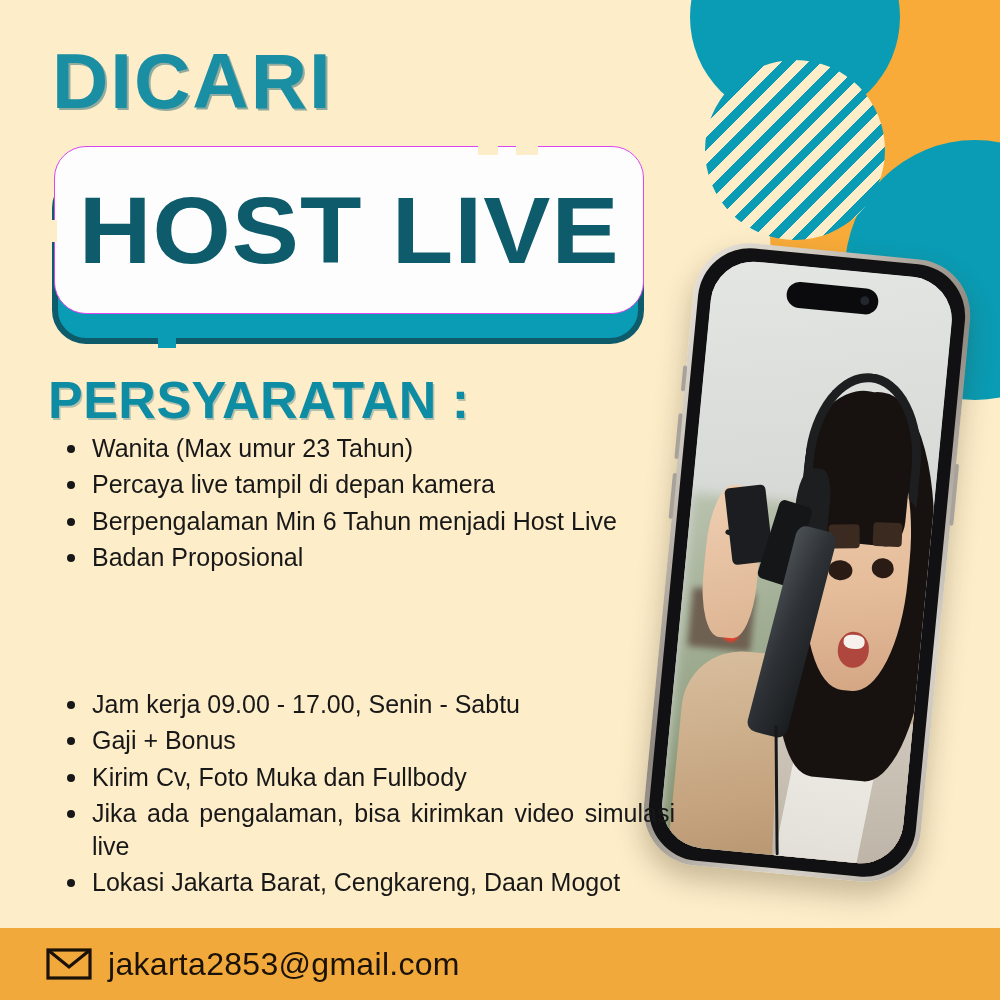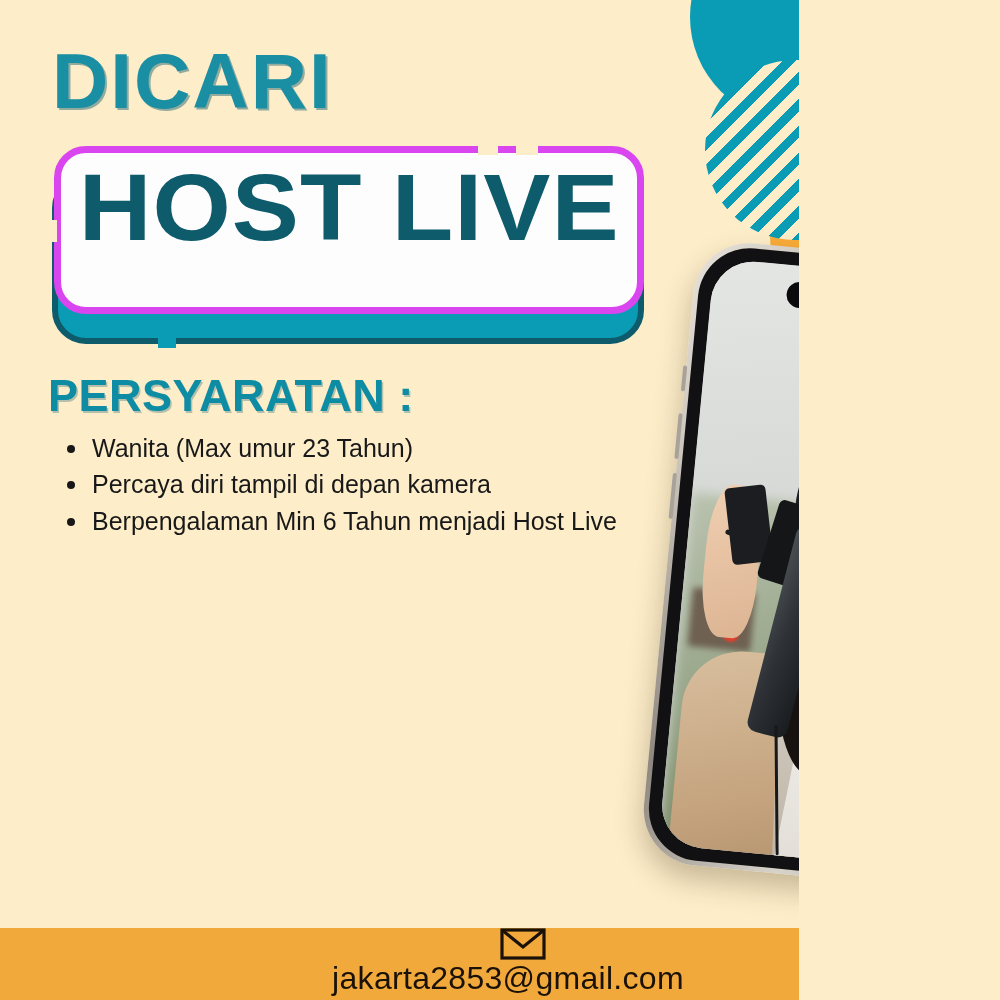--- a/index.html
+++ b/index.html
@@ -9,21 +9,21 @@
   body {
     width: 1000px;
     height: 1000px;
     overflow: hidden;
     font-family: "Liberation Sans", sans-serif;
     background: #fdedc9;
   }
 
   #poster {
     position: relative;
-    width: 799px;
+    width: 1000px;
     height: 1000px;
     background: #fdedc9;
     overflow: hidden;
   }
 
   
   .deco { position: absolute; border-radius: 50%; }
 
   #deco-teal-top {
     width: 210px; height: 210px;
@@ -88,24 +88,25 @@
     background: #0a9cb4;
     border: 6px solid #0d5b6b;
     border-radius: 34px;
     box-sizing: border-box;
   }
   #banner-card {
     position: absolute;
     left: 6px; top: 0px;
     width: 590px; height: 168px;
     background: #fdfdfd;
-    border: 7px solid #d946ef;
+    border: 1px solid #d946ef;
     border-radius: 32px;
     box-sizing: border-box;
     display: flex;
+    align-items: center;
     justify-content: center;
   }
   
   .gap {
     position: absolute;
     background: #fdedc9;
     z-index: 4;
   }
   #gap-top-a { left: 430px; top: -2px; width: 20px; height: 11px; }
   #gap-top-b { left: 468px; top: -2px; width: 22px; height: 11px; }
@@ -118,21 +119,21 @@
     letter-spacing: 1px;
     color: #0d5b6b;
     font-family: "Liberation Sans", sans-serif;
     white-space: nowrap;
     transform: scaleX(1.06);
   }
 
   
   .section-heading {
     position: absolute;
-    font-size: 45px;
+    font-size: 52px;
     font-weight: 700;
     letter-spacing: 0.5px;
     color: #0e8ca3;
     font-family: "Liberation Sans", sans-serif;
     text-shadow: 1.5px 1.5px 0 rgba(13,91,107,0.30);
     white-space: nowrap;
     z-index: 10;
   }
   #heading-persyaratan { left: 48px; top: 370px; }
   #heading-ketentuan   { left: 48px; top: 630px; }
@@ -392,21 +393,20 @@
 
   
   #footer {
     position: absolute;
     left: 0; bottom: 0;
     width: 1000px; height: 72px;
     background: #f2a93b;
     display: flex;
     align-items: center;
     z-index: 20;
-    flex-direction: column;
   }
   #mail-icon {
     margin-left: 46px;
     width: 46px; height: 32px;
     flex: 0 0 auto;
   }
   #footer-email {
     margin-left: 16px;
     font-size: 32px;
     color: #1a1208;
@@ -434,24 +434,32 @@
     </div>
     <div class="gap" id="gap-top-a"></div>
     <div class="gap" id="gap-top-b"></div>
     <div class="gap" id="gap-left-a"></div>
     <div class="gap" id="gap-bot-a"></div>
   </div>
 
   <div class="section-heading" id="heading-persyaratan">PERSYARATAN :</div>
   <ul class="bullet-list" id="list-persyaratan">
     <li class="bullet-item">Wanita (Max umur 23 Tahun)</li>
-    <li class="bullet-item">Percaya diri tampil di depan kamera</li>
+    <li class="bullet-item">Percaya live tampil di depan kamera</li>
     <li class="bullet-item">Berpengalaman Min 6 Tahun menjadi Host Live</li>
+    <li class="bullet-item">Badan Proposional</li>
   </ul>
 
+  <ul class="bullet-list" id="list-ketentuan">
+    <li class="bullet-item">Jam kerja 09.00 - 17.00, Senin - Sabtu</li>
+    <li class="bullet-item">Gaji + Bonus</li>
+    <li class="bullet-item">Kirim Cv, Foto Muka dan Fullbody</li>
+    <li class="bullet-item justify">Jika ada pengalaman, bisa kirimkan video simulasi live</li>
+    <li class="bullet-item">Lokasi Jakarta Barat, Cengkareng, Daan Mogot</li>
+  </ul>
 
   <div id="phone">
     <div id="phone-frame"></div>
     <div id="phone-bezel">
       <div id="phone-screen">
         <div class="scene" id="scene-bg"></div>
         <div class="scene" id="scene-wall-blur"></div>
         <div class="scene" id="scene-shelf"></div>
         <div class="scene" id="scene-redlight"></div>
         <div class="scene" id="scene-jacket"></div>

